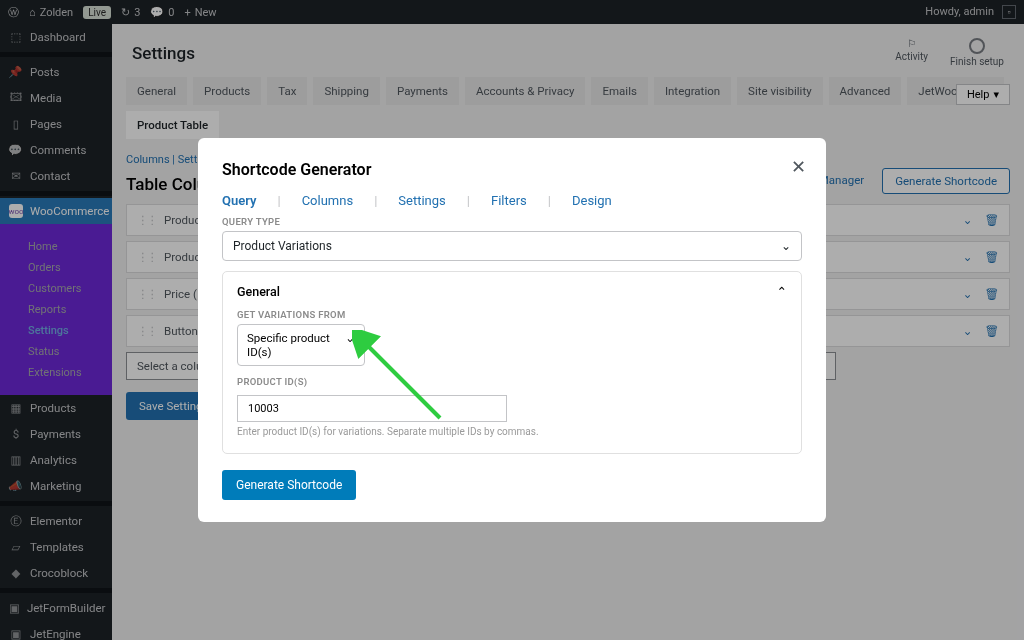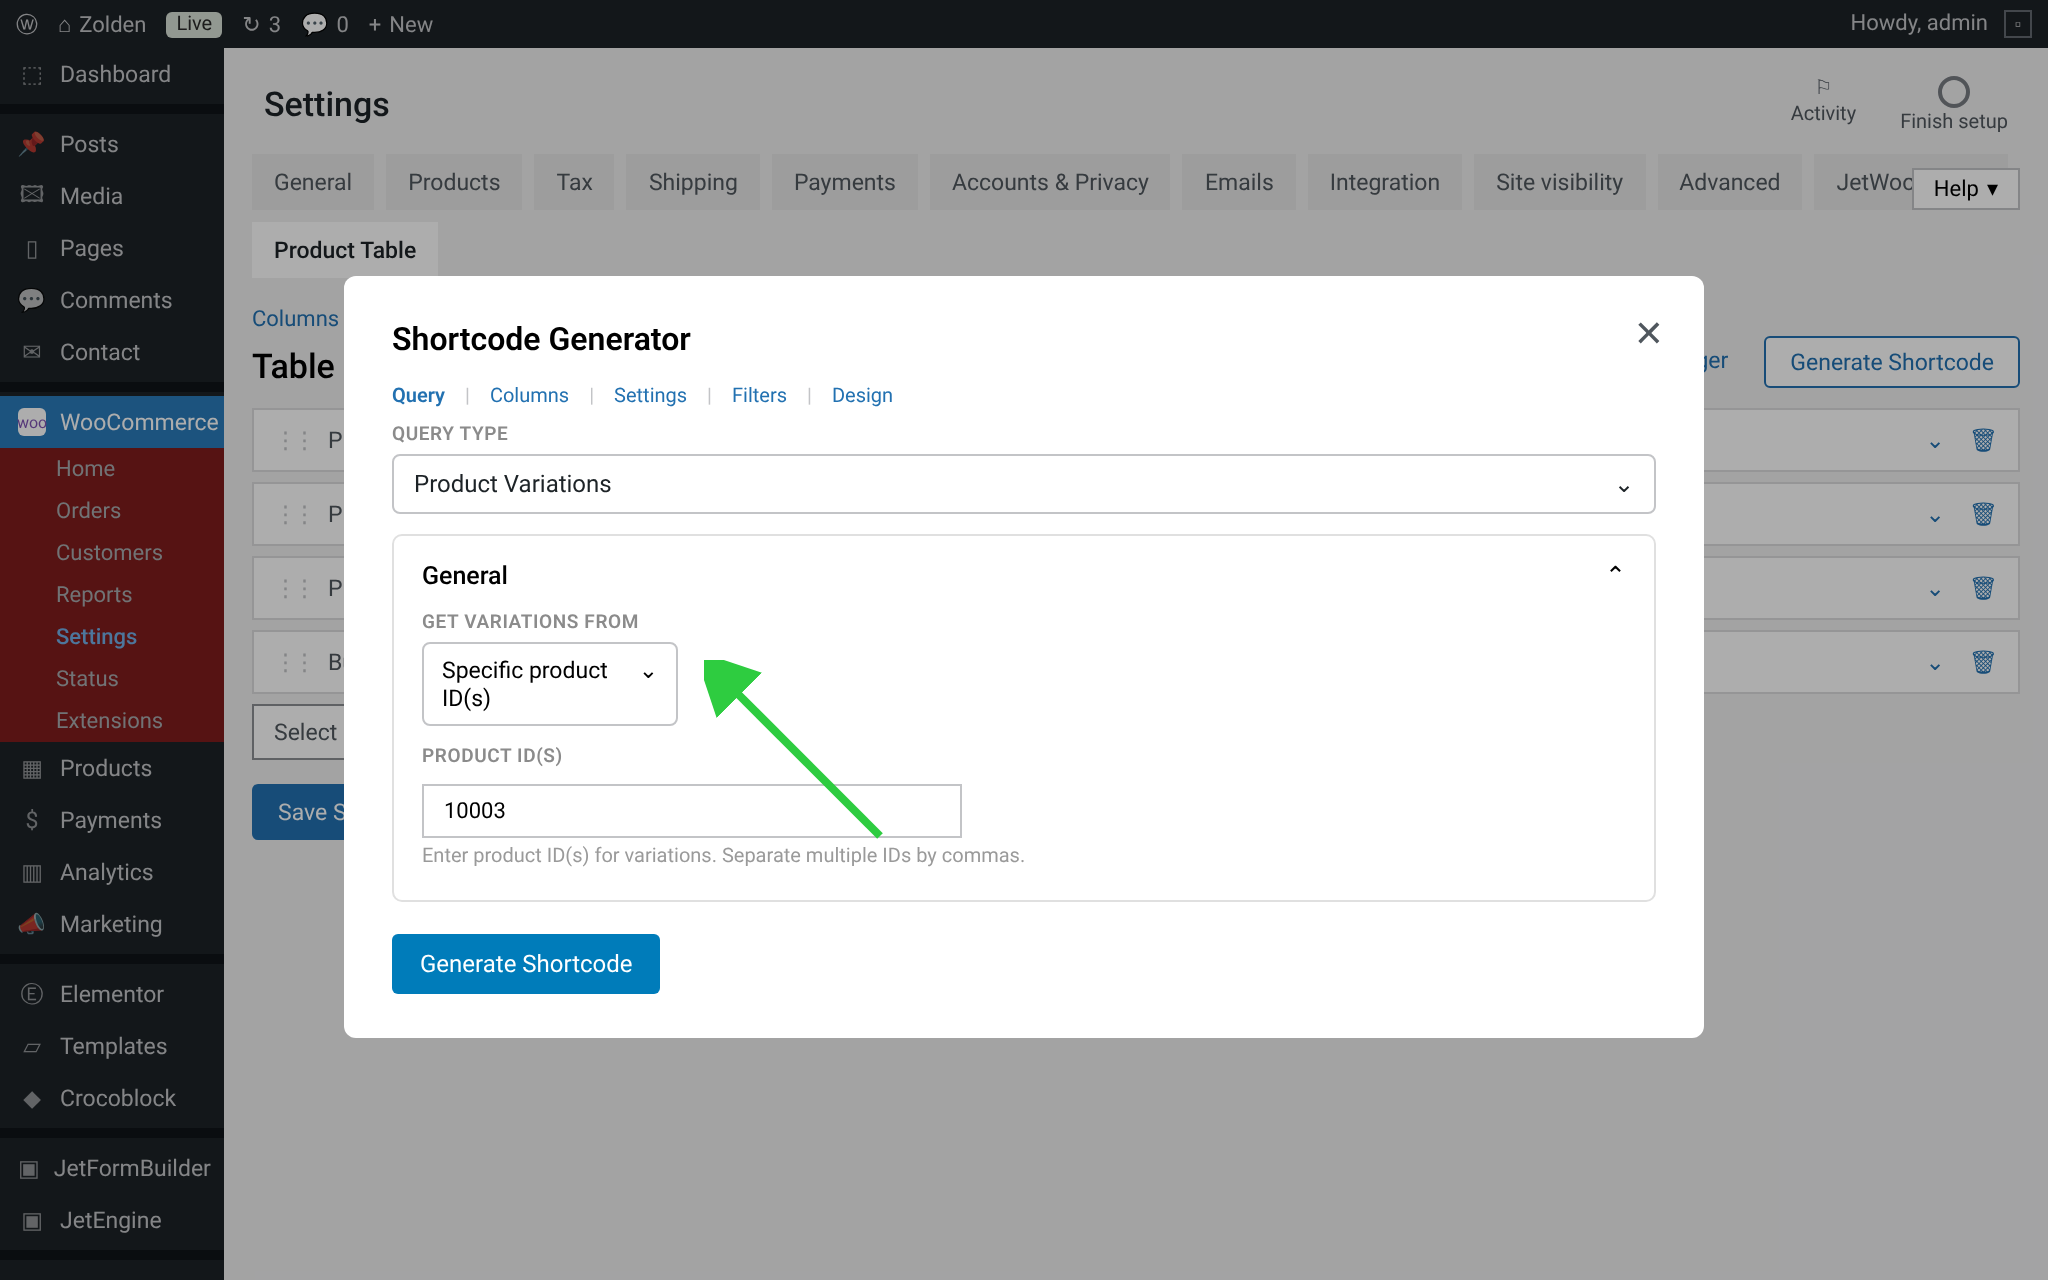--- a/index.html
+++ b/index.html
@@ -8,21 +8,21 @@
 .topbar-left{display:flex;align-items:center;gap:10px}
 .topbar-item{display:flex;align-items:center;gap:4px;color:#c3c4c7}
 .topbar-right{margin-left:auto;display:flex;align-items:flex-start;gap:8px}
 .live-badge{background:#d8e0d6;color:#2b2b2b;padding:1px 5px;border-radius:3px;font-size:10px}
 .admin-box{border:1px solid #646970;width:14px;height:14px;display:flex;align-items:center;justify-content:center;font-size:9px}
 .sidebar{position:absolute;left:0;top:24px;bottom:0;width:112px;background:#1d2327;color:#c3c4c7;overflow:hidden;z-index:9}
 .menu-item{display:flex;align-items:center;gap:7px;padding:6px 9px;font-size:11.5px;cursor:pointer}
 .menu-item.active{background:#2a7bba;color:#fff;position:relative}
 .menu-item.active::after{content:"";position:absolute;right:-6px;top:50%;transform:translateY(-50%);border:6px solid transparent;border-right-color:#f0f0f1}
 .menu-icon{width:14px;height:14px;display:inline-flex;align-items:center;justify-content:center;opacity:.7}
-.submenu{background:#7f1d1d;padding:0 0}
+.submenu{background:#6d28d9;padding:12px 0}
 .submenu-item{padding:4px 9px 4px 28px;font-size:11px;color:#a7aaad;cursor:pointer}
 .submenu-item.active{color:#72aee6;font-weight:500}
 .sep{height:5px;background:#101418;margin:2px 0}
 .main{position:absolute;left:112px;top:24px;right:0;bottom:0;background:#f0f0f1;padding:0}
 .main-header{display:flex;align-items:center;padding:14px 20px 10px}
 .main-title{font-size:17px;font-weight:500;color:#1d2327}
 .header-actions{margin-left:auto;display:flex;gap:22px;align-items:flex-start}
 .header-action{display:flex;flex-direction:column;align-items:center;font-size:10px;color:#50575e;gap:2px}
 .header-action-icon{width:16px;height:16px;border:2px solid #787c82;border-radius:50%}
 .help-btn{position:absolute;right:14px;top:60px;background:#fff;border:1px solid #c3c4c7;padding:3px 10px;font-size:11px;display:flex;align-items:center;gap:4px}
@@ -35,24 +35,24 @@
 .section-title{font-size:17px;font-weight:500;margin-bottom:10px}
 .top-buttons{position:absolute;right:14px;top:144px;display:flex;gap:8px}
 .link-btn{color:#2271b1;font-size:11.5px;padding:5px 10px;cursor:pointer}
 .outline-btn{border:1px solid #2271b1;color:#2271b1;padding:5px 12px;font-size:11.5px;background:#fff;border-radius:3px;cursor:pointer}
 .column-row{background:#fff;border:1px solid #dcdcde;padding:8px 10px;margin-bottom:5px;display:flex;align-items:center;font-size:11.5px;color:#50575e}
 .drag-handle{color:#c3c4c7;margin-right:8px;letter-spacing:-2px}
 .row-actions{margin-left:auto;display:flex;gap:12px;color:#2271b1}
 .select-box{background:#fff;border:1px solid #8c8f94;padding:6px 10px;font-size:11.5px;color:#50575e;width:710px;margin-bottom:12px}
 .save-btn{background:#2271b1;color:#fff;border:none;padding:7px 13px;font-size:11.5px;border-radius:3px;cursor:pointer}
 .overlay{position:absolute;inset:0;background:rgba(0,0,0,.32);z-index:50;display:flex;align-items:flex-start;justify-content:center;padding-top:138px}
-.modal{background:#fff;width:680px;border-radius:6px;padding:22px 24px;position:relative}
+.modal{background:#fff;width:628px;border-radius:6px;padding:22px 24px;position:relative}
 .modal-title{font-size:16px;font-weight:600;margin-bottom:14px}
 .modal-close{position:absolute;right:20px;top:18px;font-size:18px;color:#50575e;cursor:pointer;background:none;border:none}
-.modal-tabs{display:flex;gap:10px;font-size:10px;margin-bottom:8px}
+.modal-tabs{display:flex;gap:21px;font-size:13px;margin-bottom:8px}
 .modal-tab{color:#2271b1;cursor:pointer}
 .modal-tab.active{font-weight:600}
 .modal-tab-sep{color:#c3c4c7}
 .field-label{font-size:9.5px;font-weight:600;color:#8b8b8b;text-transform:uppercase;letter-spacing:.3px;margin-bottom:4px}
 .select-field{width:100%;border:1px solid #c3c4c7;border-radius:4px;padding:7px 10px;font-size:12px;color:#1d2327;background:#fff;display:flex;justify-content:space-between;cursor:pointer}
 .section-box{border:1px solid #e0e0e0;border-radius:5px;margin-top:10px;padding:12px 14px 16px}
 .section-header{display:flex;justify-content:space-between;align-items:center;font-size:12.5px;font-weight:500;margin-bottom:10px;cursor:pointer}
 .small-select{border:1px solid #c3c4c7;border-radius:4px;padding:6px 9px;font-size:11.5px;width:128px;display:flex;justify-content:space-between;cursor:pointer}
 .text-input{border:1px solid #c3c4c7;border-radius:0;padding:6px 10px;font-size:11px;width:270px;margin-top:4px}
 .help-text{font-size:10px;color:#9a9a9a;margin-top:4px}

